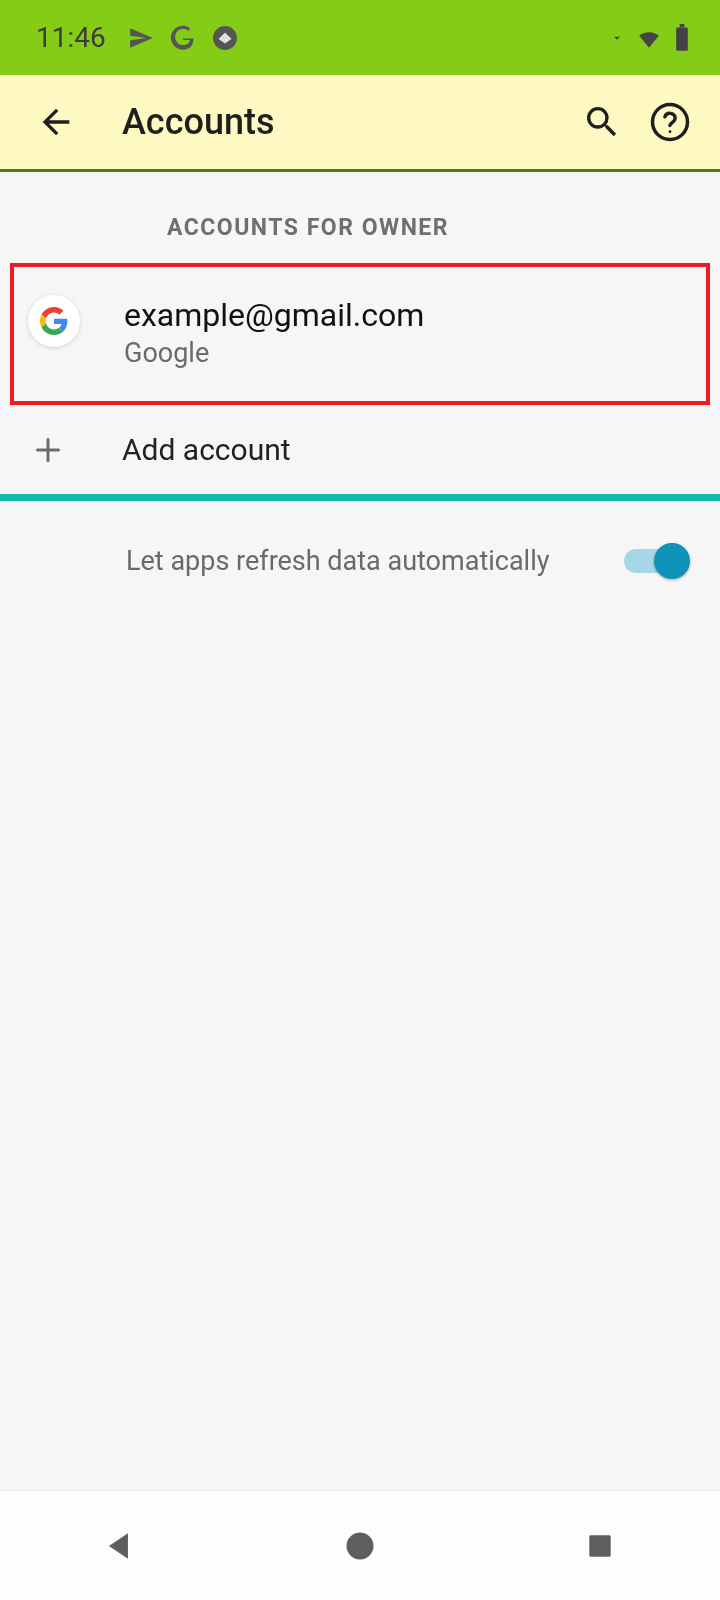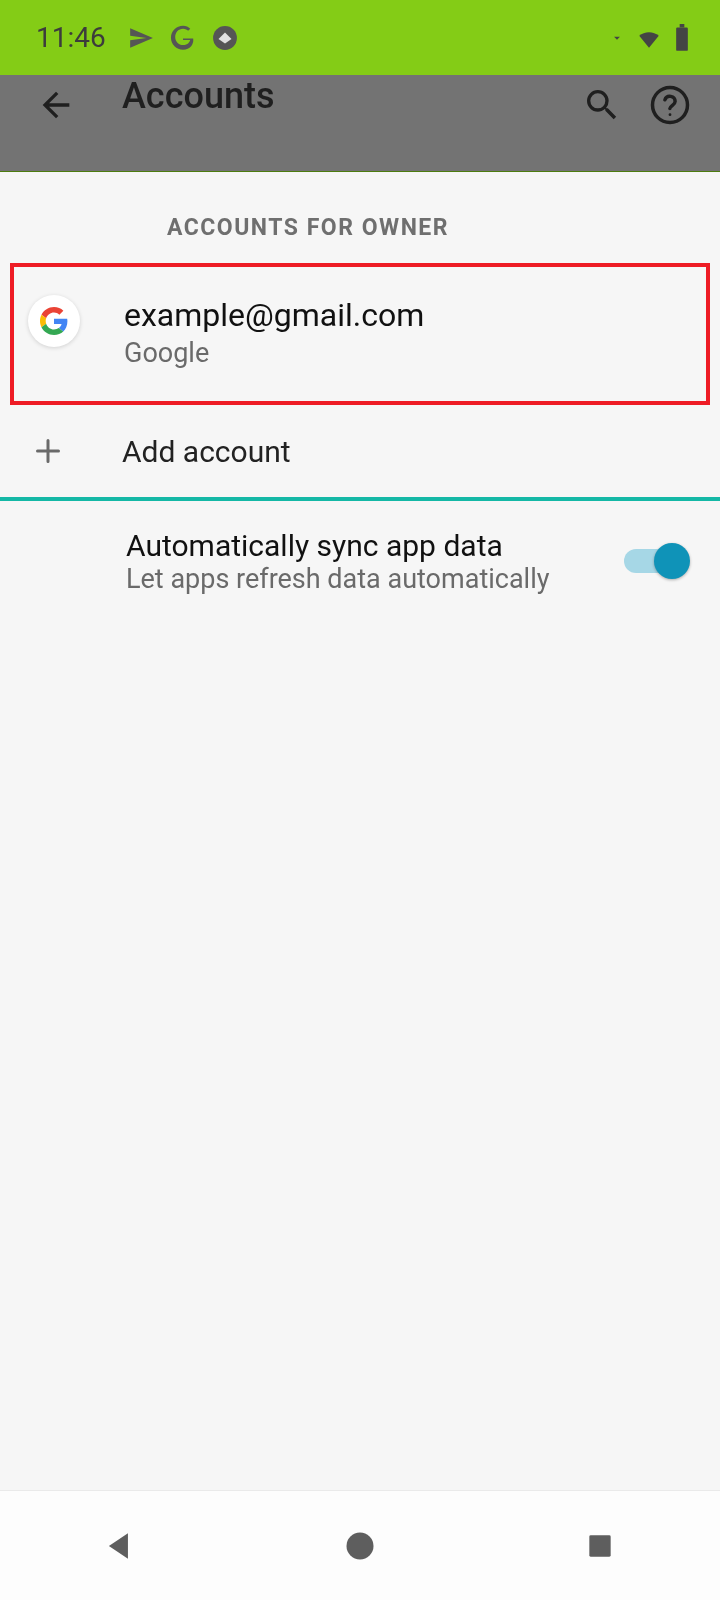--- a/index.html
+++ b/index.html
@@ -23,24 +23,25 @@
     }
     .status-left { display: flex; align-items: center; gap: 22px; }
     .status-time { font-size: 28px; font-weight: 400; color: #3c3c3c; }
     .status-icons-left { display: flex; align-items: center; gap: 16px; }
     .status-right { display: flex; align-items: center; gap: 10px; }
     .status-svg { display: block; }
 
     
     .app-bar {
       height: 97px;
-      background: #737373;
-      display: flex;
+      background: #fef9c3;
+      display: flex;
+      align-items: center;
       padding: 0 20px 0 26px;
-      border-bottom: 1px solid #4d7c0f;
+      border-bottom: 3px solid #4d7c0f;
     }
     .back-btn { width: 60px; height: 60px; display:flex; align-items:center; justify-content:center; }
     .app-title { font-size: 36px; color: #1f1f1f; font-weight: 500; margin-left: 36px; flex:1; }
     .action-btn { width: 60px; height: 60px; display:flex; align-items:center; justify-content:center; margin-left: 8px; }
 
     
     .content { background: #f6f6f6; }
     .section-header {
       padding: 42px 0 22px 126px;
       font-size: 23px;
@@ -68,21 +69,21 @@
     }
     .account-texts { display:flex; flex-direction:column; }
     .account-email { font-size: 32px; color: #111; line-height: 1.25; }
     .account-provider { font-size: 27px; color: #6a6a6a; margin-top: 2px; }
 
     .add-row {
       display: flex;
       align-items: center;
       padding: 0 22px 0 28px;
       height: 96px;
-      border-bottom: 4px solid #14b8a6;
+      border-bottom: 7px solid #14b8a6;
     }
     .plus-icon { width: 40px; height:40px; display:flex; align-items:center; justify-content:center; margin-right: 54px; }
     .add-label { font-size: 30px; color: #222; }
 
     .sync-row {
       display: flex;
       align-items: center;
       padding: 26px 30px 26px 126px;
       min-height: 120px;
     }
@@ -194,21 +195,20 @@
     <div class="plus-icon">
       <svg width="36" height="36" viewBox="0 0 24 24" fill="none" stroke="#6a6a6a" stroke-width="2">
           <path d="M12 5v14M5 12h14" stroke-linecap="round"></path>
         </svg>
     </div>
     <span class="add-label">Add account</span>
   </div>
 
   <div class="sync-row">
     <div class="sync-texts">
-      <div class="sync-title">Automatically sync app data</div>
       <div class="sync-sub">Let apps refresh data automatically</div>
     </div>
     <div class="toggle">
       <div class="toggle-track"></div>
       <div class="toggle-thumb"></div>
     </div>
   </div>
 </div>
 
 <div class="nav-bar">

